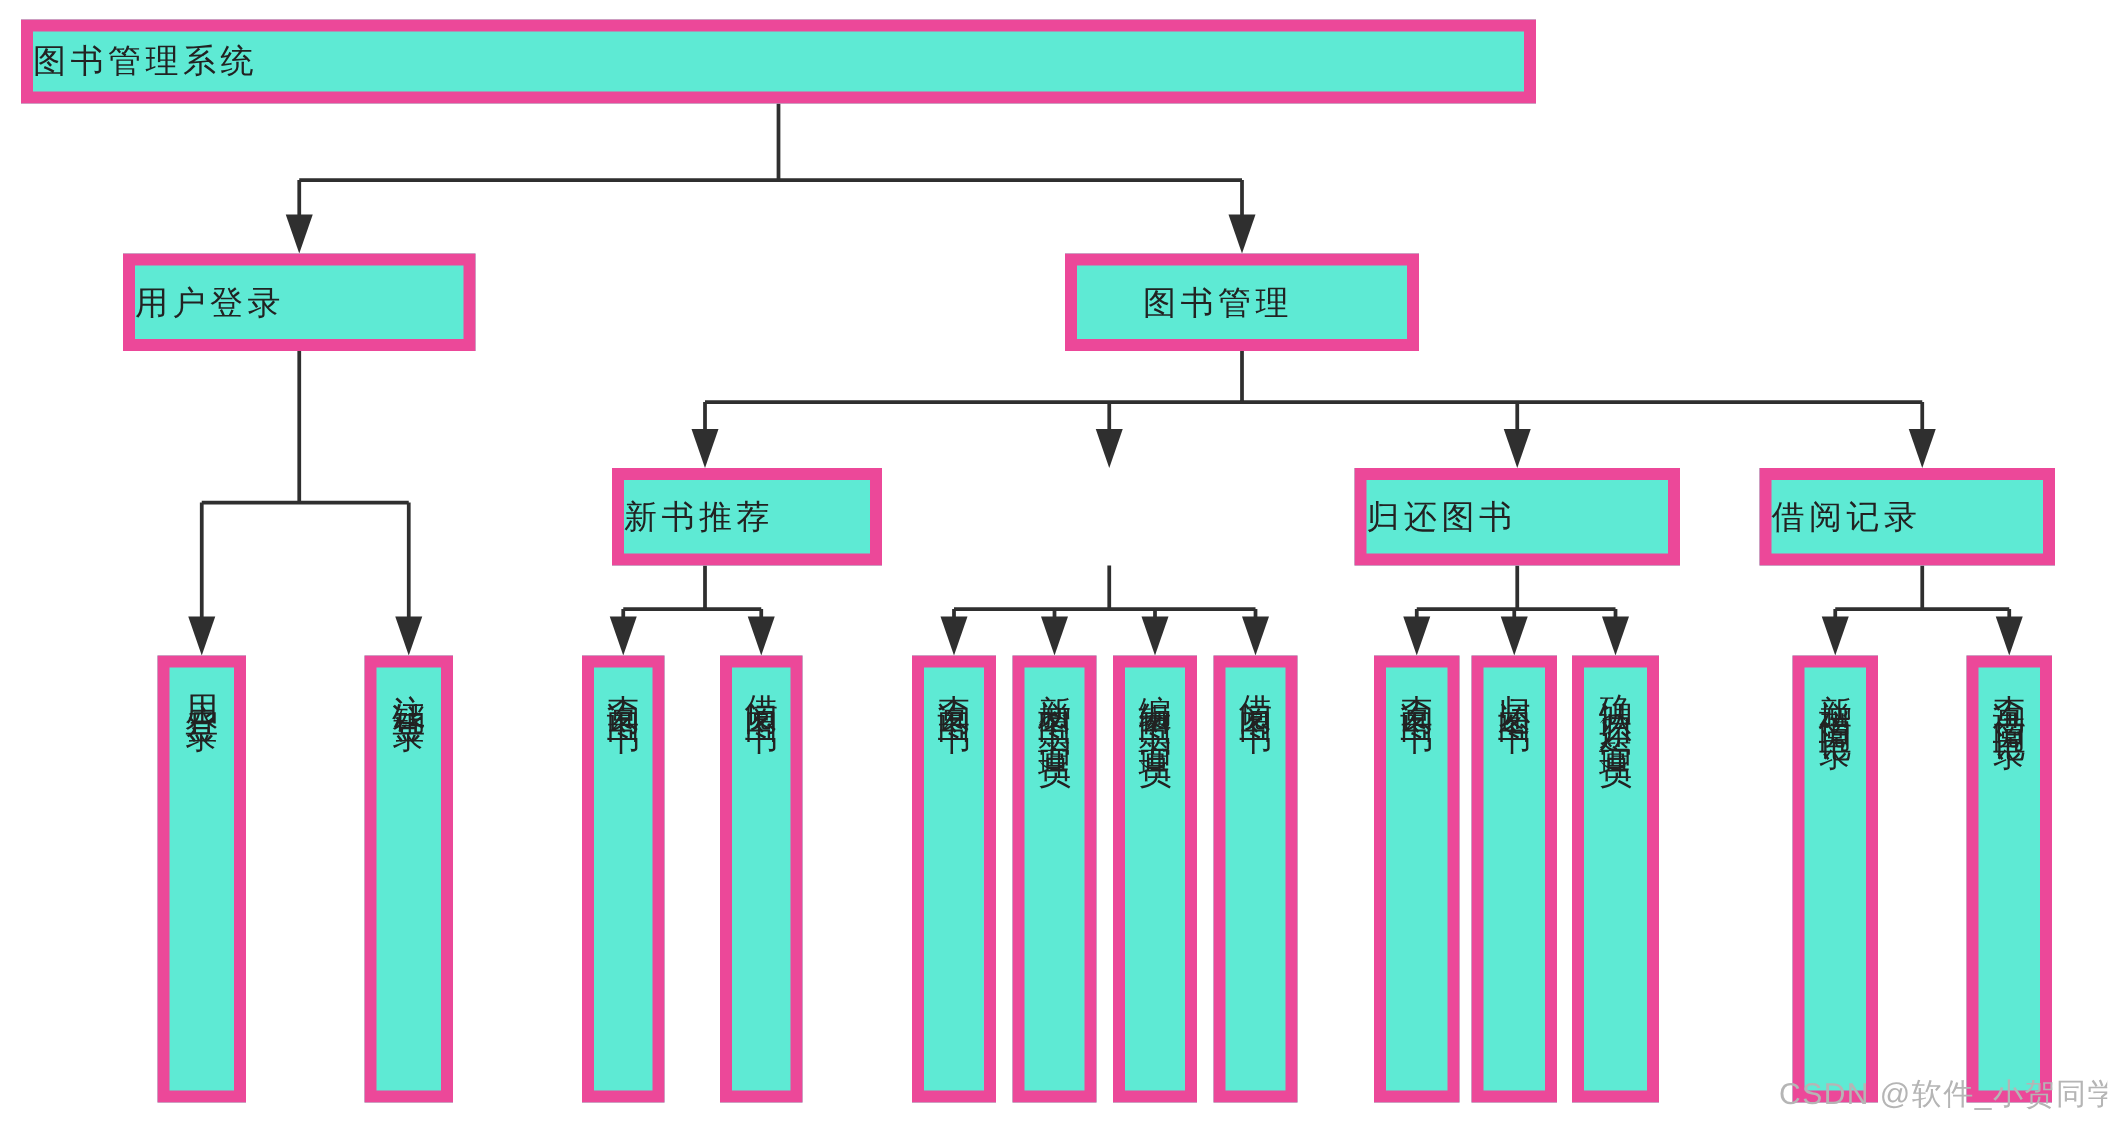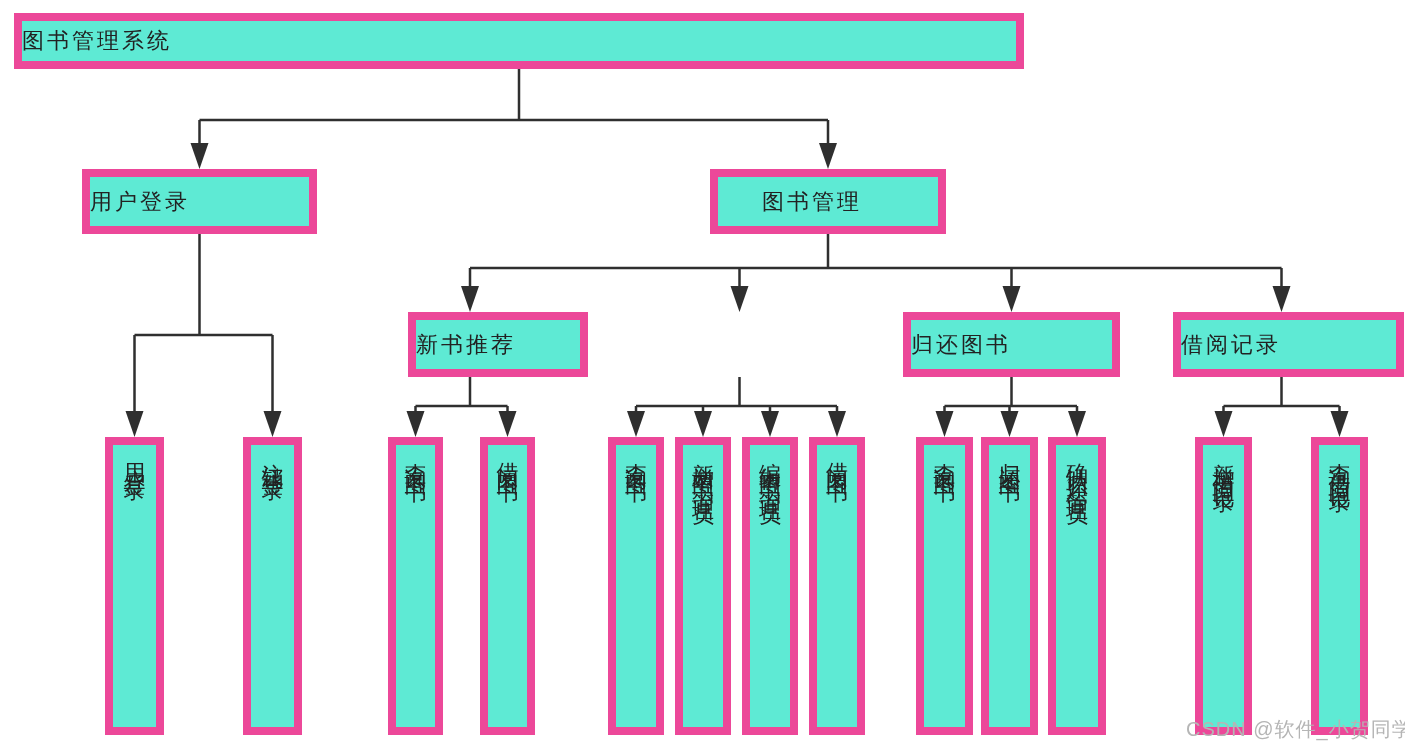--- a/index.html
+++ b/index.html
@@ -104,21 +104,21 @@
   <div class="box lvl2" style="left:710px; top:169px; width:236px;padding-left:44px;">
     <span class="h-label">图书管理</span>
   </div>
 
   <div class="box lvl3" style="left:360px; top:312px; width:180px;margin-left:48px;">
     <span class="h-label">新书推荐</span>
   </div>
   <div class="box lvl3" style="left:903px; top:312px; width:217px;">
     <span class="h-label">归还图书</span>
   </div>
-  <div class="box lvl3" style="left:1173px; top:312px; width:231px;">
+  <div class="box lvl3" style="left:1173px; top:312px; width:197px;">
     <span class="h-label">借阅记录</span>
   </div>
 
   <div class="box leaf" style="left:105px; width:59px;">用户登录</div>
   <div class="box leaf" style="left:243px; width:59px;">注销登录</div>
 
   <div class="box leaf" style="left:388px; width:55px;">查询图书</div>
   <div class="box leaf" style="left:480px; width:55px;">借阅图书</div>
 
   <div class="box leaf" style="left:608px; width:56px;">查询图书</div>

